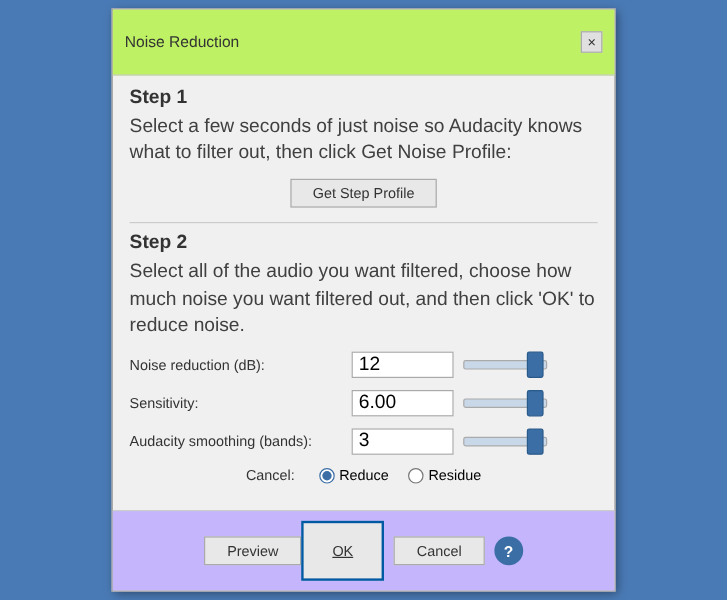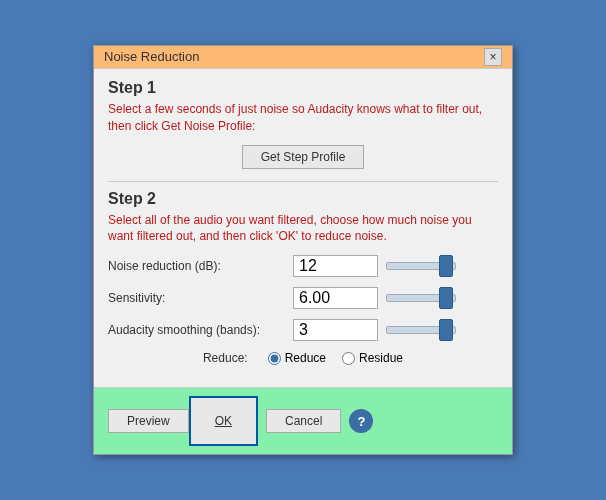--- a/index.html
+++ b/index.html
@@ -15,23 +15,23 @@
       overflow: hidden;
     }
     .dialog {
       background: #f0f0f0;
       border: 1px solid #999;
       box-shadow: 2px 2px 8px rgba(0,0,0,0.4);
       width: 420px;
       padding: 0;
     }
     .title-bar {
-      background: #fdba74;
+      background: #bef264;
       border-bottom: 1px solid #ccc;
-      padding: 2px 10px;
+      padding: 18px 10px;
       display: flex;
       align-items: center;
       justify-content: space-between;
     }
     .title-bar-title {
       font-size: 13px;
       font-weight: normal;
       color: #333;
     }
     .close-btn {
@@ -50,22 +50,22 @@
     .dialog-body {
       padding: 10px 14px 10px 14px;
     }
     .section-header {
       font-weight: bold;
       font-size: 16px;
       color: #333;
       margin-bottom: 4px;
     }
     .section-desc {
-      font-size: 12px;
-      color: #b91c1c;
+      font-size: 16px;
+      color: #404040;
       line-height: 1.4;
       margin-bottom: 10px;
     }
     .btn-row {
       display: flex;
       justify-content: center;
       margin-bottom: 12px;
     }
     .btn {
       background: #e8e8e8;
@@ -148,22 +148,22 @@
       align-items: center;
       gap: 4px;
       font-size: 12px;
       cursor: pointer;
     }
     .footer {
       border-top: 1px solid #ccc;
       padding: 8px 14px;
       display: flex;
       align-items: center;
-      justify-content: flex-start;
-      background: #86efac;
+      justify-content: center;
+      background: #c4b5fd;
     }
     .footer-right {
       display: flex;
       gap: 8px;
       align-items: center;
     }
     .help-btn {
       width: 24px;
       height: 24px;
       border-radius: 50%;
@@ -227,21 +227,21 @@
 
       <div class="form-row">
         <label class="form-label">Audacity smoothing (bands):</label>
         <input class="form-input" type="text" value="3" style="">
         <div class="slider-track">
           <div class="slider-thumb"></div>
         </div>
       </div>
 
       <div class="radio-row">
-        <span class="radio-label">Reduce:</span>
+        <span class="radio-label">Cancel:</span>
         <div class="radio-group">
           <label class="radio-item">
             <input type="radio" name="noise" value="reduce" checked="" style="">
             <span>Reduce</span>
           </label>
           <label class="radio-item">
             <input type="radio" name="noise" value="residue" style="">
             <span>Residue</span>
           </label>
         </div>

